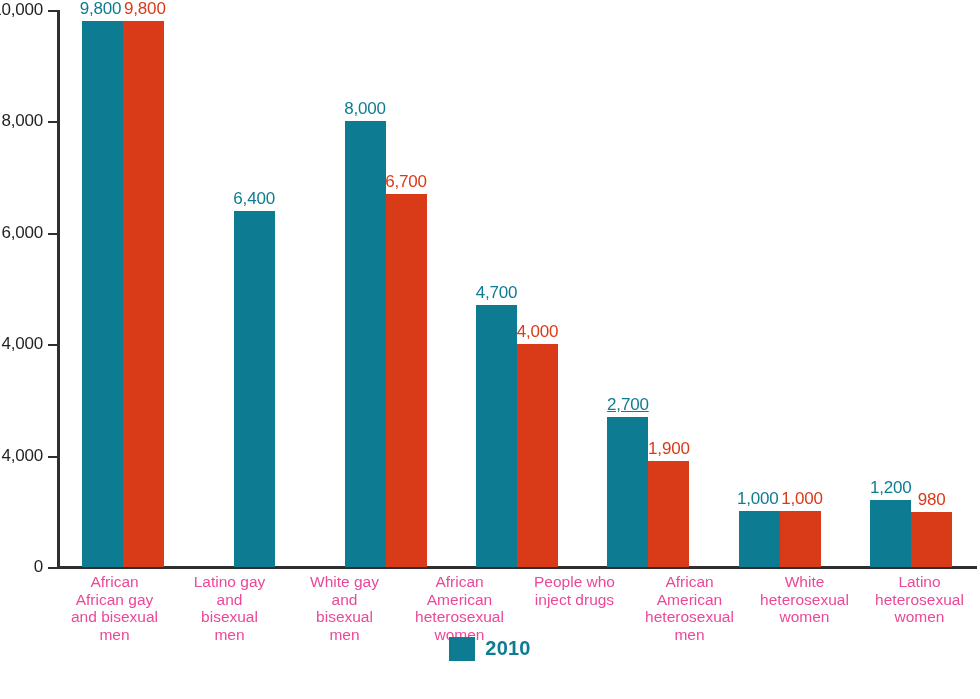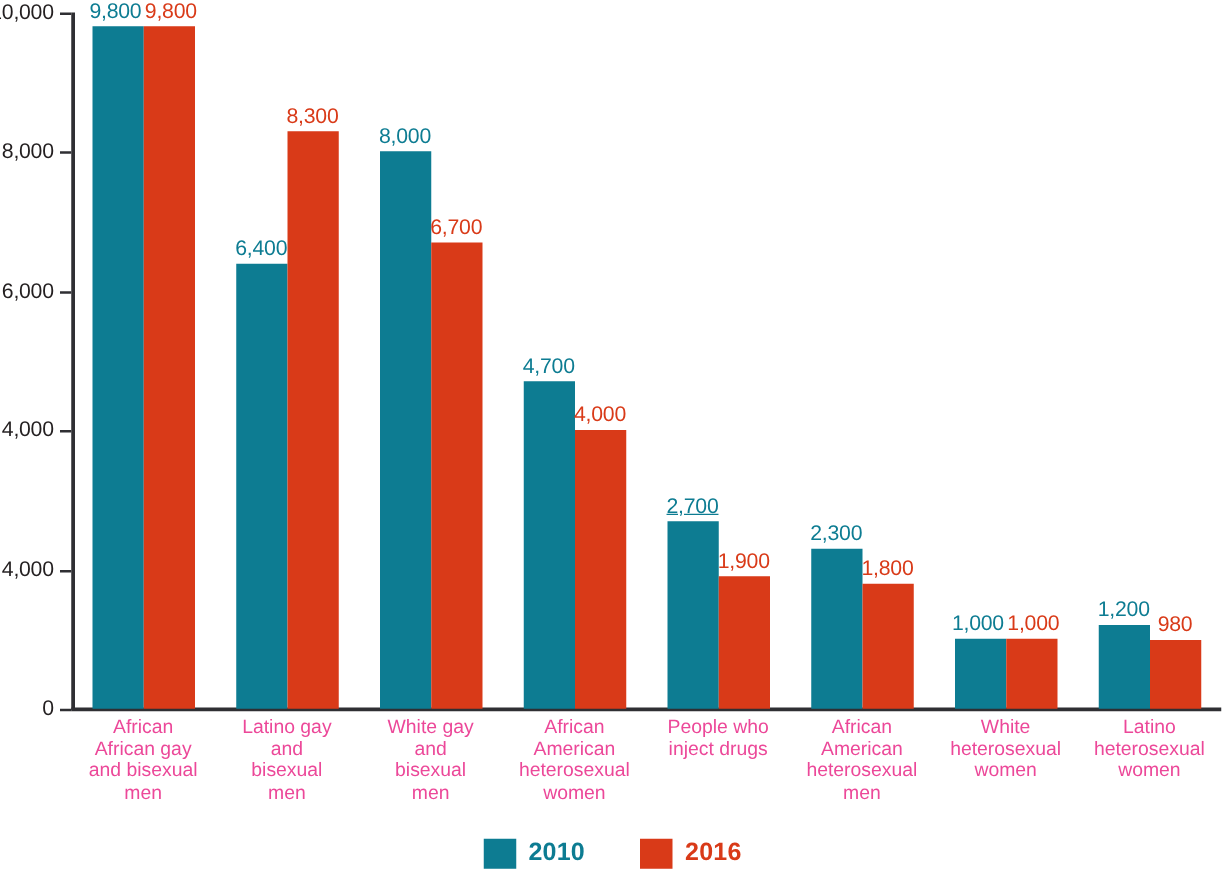--- a/index.html
+++ b/index.html
@@ -157,21 +157,21 @@
   }
 
   
   .legend {
     position: absolute;
     left: 0;
     top: 666px;
     width: 980px;
     height: 33px;
     display: flex;
-    flex-direction: row;
+    flex-direction: column;
     align-items: center;
     justify-content: center;
     gap: 44px;
   }
   .legend-item {
     display: flex;
     flex-direction: row;
     align-items: center;
     gap: 10px;
   }
@@ -239,24 +239,20 @@
             <div class="bar-value series-1" style="bottom: 545.86px;">9,800</div>
           </div>
         </div>
       </div>
       <div class="bar-group">
         <div class="bars">
           <div class="bar-slot">
             <div class="bar-rect series-0" style="height: 356.48px;"></div>
             <div class="bar-value series-0" style="bottom: 356.48px;">6,400</div>
           </div>
-          <div class="bar-slot">
-            <div class="bar-rect series-1" style="height: 462.31px;"></div>
-            <div class="bar-value series-1" style="bottom: 462.31px;">8,300</div>
-          </div>
         </div>
       </div>
       <div class="bar-group">
         <div class="bars">
           <div class="bar-slot">
             <div class="bar-rect series-0" style="height: 445.6px;"></div>
             <div class="bar-value series-0" style="bottom: 445.6px;">8,000</div>
           </div>
           <div class="bar-slot">
             <div class="bar-rect series-1" style="height: 373.19px;"></div>
@@ -278,32 +274,20 @@
       </div>
       <div class="bar-group">
         <div class="bars">
           <div class="bar-slot">
             <div class="bar-rect series-0" style="height: 150.39px;"></div>
             <div class="bar-value series-0" style="bottom: 150.39px; text-decoration: underline;">2,700</div>
           </div>
           <div class="bar-slot">
             <div class="bar-rect series-1" style="height: 105.83px;"></div>
             <div class="bar-value series-1" style="bottom: 105.83px;">1,900</div>
-          </div>
-        </div>
-      </div>
-      <div class="bar-group">
-        <div class="bars">
-          <div class="bar-slot">
-            <div class="bar-rect series-0" style="height: 128.11px;"></div>
-            <div class="bar-value series-0" style="bottom: 128.11px;">2,300</div>
-          </div>
-          <div class="bar-slot">
-            <div class="bar-rect series-1" style="height: 100.26px;"></div>
-            <div class="bar-value series-1" style="bottom: 100.26px;">1,800</div>
           </div>
         </div>
       </div>
       <div class="bar-group">
         <div class="bars">
           <div class="bar-slot value-left">
             <div class="bar-rect series-0" style="height: 55.7px;"></div>
             <div class="bar-value series-0" style="bottom: 55.7px;">1,000</div>
           </div>
           <div class="bar-slot value-right">

